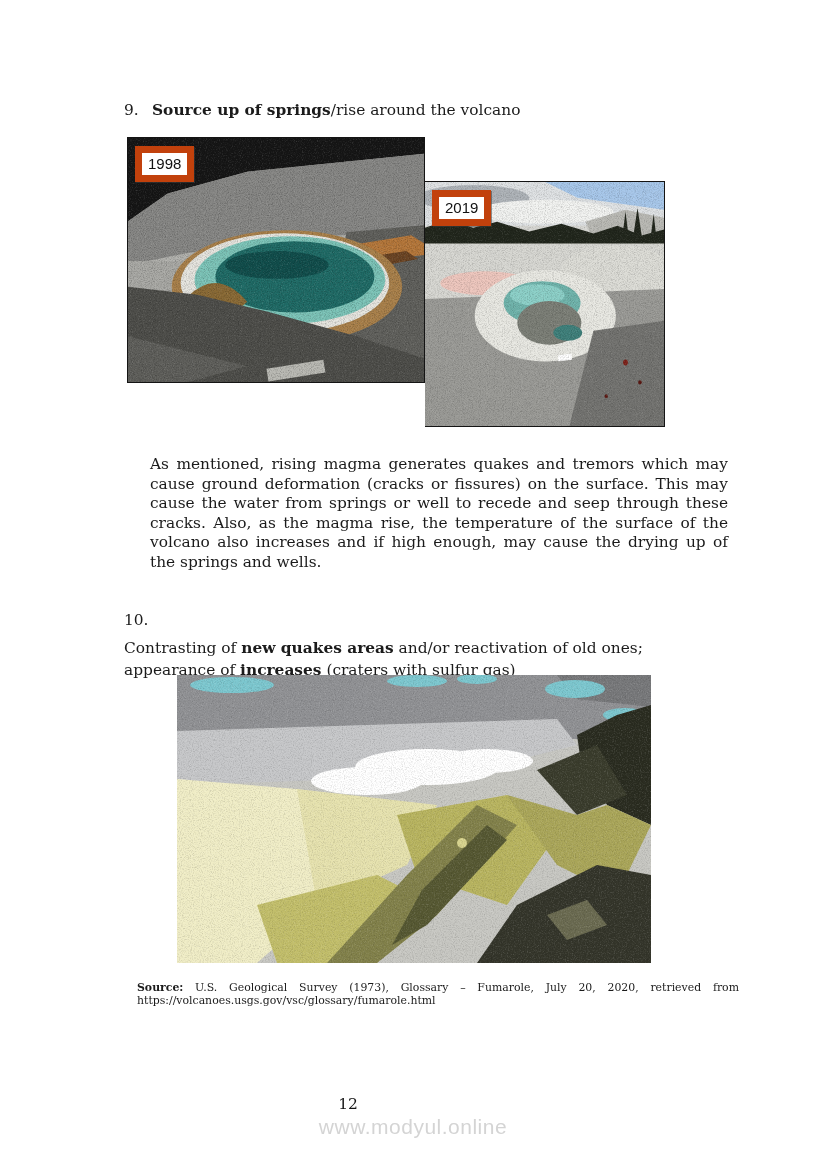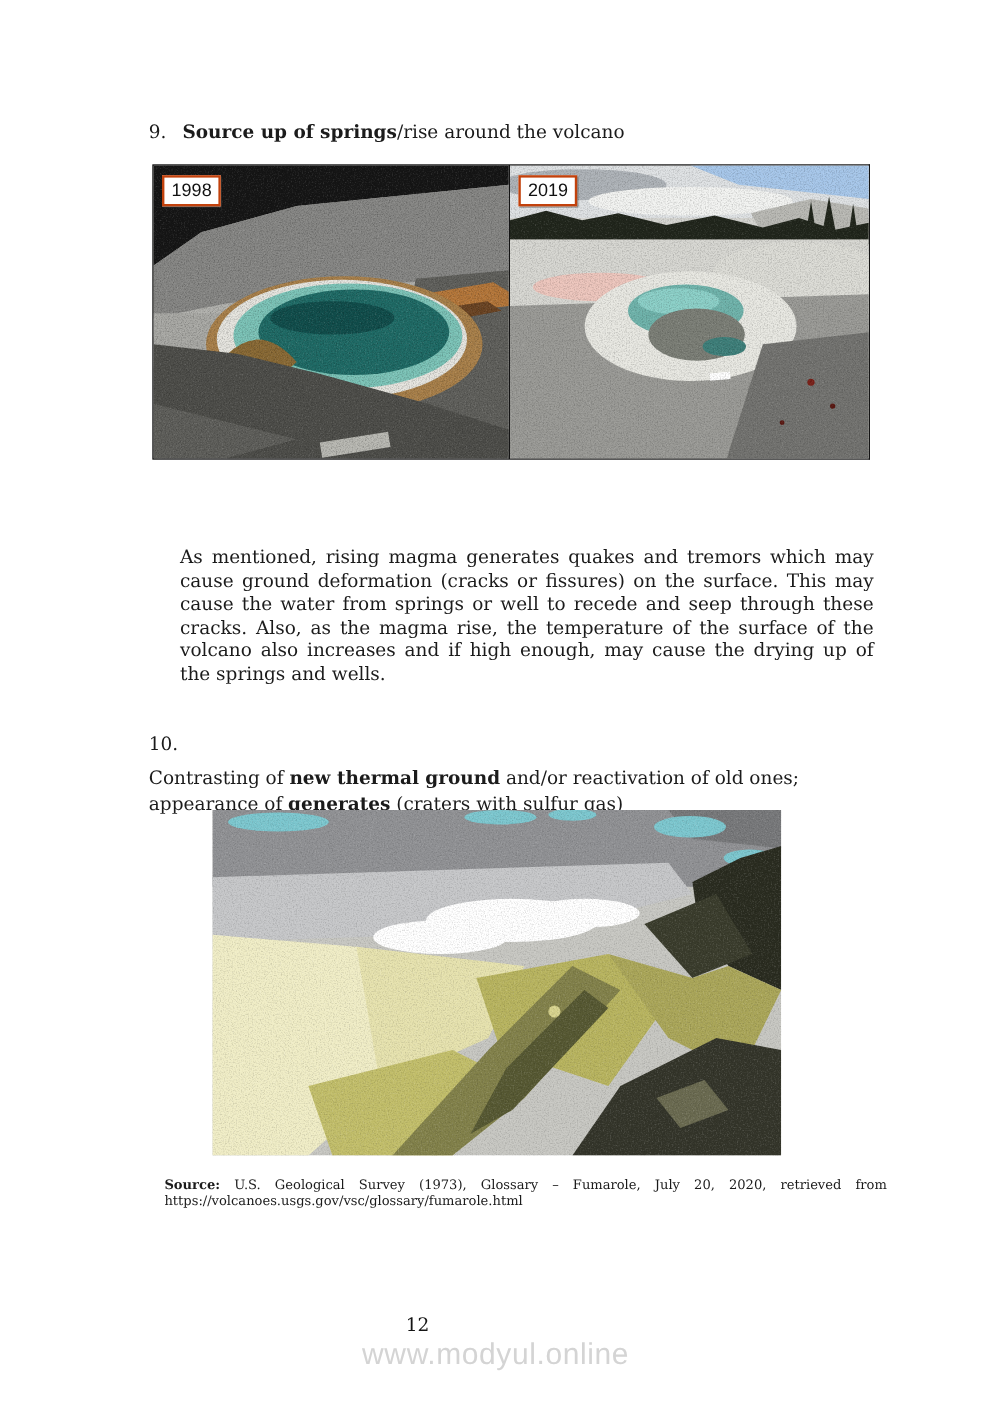--- a/index.html
+++ b/index.html
@@ -12,24 +12,24 @@
   
   .list-item { position:absolute; display:flex; font-size:15.4px; line-height:21.5px; }
   .item9 { left:124px; top:100px; width:620px; }
   .item10 { left:124px; top:610px; width:612px;flex-direction:column; }
   .item-num { flex:0 0 28px; }
   .item-body b { font-weight:700; }
   
   .fig-pair { position:absolute; left:127px; top:137px; width:598px; height:246px; display:flex; }
   .photo { position:relative; height:246px; border:1px solid #141414; background:#999; }
   .photo-left  { width:298px; }
-  .photo-right { width:300px; border-left:none; }
+  .photo-right { width:240px; border-left:none;margin-top:44px; }
   .photo svg { display:block; width:100%; height:100%; }
   .photo-label {
-    position:absolute; top:8px; left:7px; background:#ffffff; border:2px solid #c2410c;
+    position:absolute; top:8px; left:7px; background:#ffffff; border:7px solid #c2410c;
     color:#111; font-family:"Liberation Sans", sans-serif; font-size:15px; line-height:1;
     padding:3px 6px 4px; box-shadow:1px 1px 0 rgba(60,60,60,.55);
   }
   
   .source {
     position:absolute; left:124px; width:602px;
     font-size:10.9px; line-height:13.4px; text-align:justify;
     overflow-wrap:break-word; color:#1b1b1b;
   }
   .source b { font-weight:700; }
@@ -40,21 +40,21 @@
     position:absolute; left:150px; top:455px; width:578px;
     font-size:15.4px; line-height:19.6px; text-align:justify;
   }
   
   .fig-fumarole { position:absolute; left:177px; top:675px; width:474px; height:288px; }
   .fig-fumarole svg { display:block; width:100%; height:100%; }
   
   .page-number { position:absolute; left:0; top:1095px; width:672px; text-align:center; font-size:15.5px; color:#151515;padding-left:24px; }
   .watermark {
     position:absolute; left:0; top:1115px; width:826px; text-align:center;
-    font-family:"Liberation Sans", sans-serif; font-size:25px; letter-spacing:.5px; color:#d4d4d4;
+    font-family:"Liberation Sans", sans-serif; font-size:21px; letter-spacing:.5px; color:#d4d4d4;
   }
 </style>
 </head>
 <body>
 
 <div class="page">
 
   <div class="list-item item9">
     <span class="item-num">9.</span>
     <span class="item-body"><b>Source up of springs</b><span>/rise around the volcano</span></span>
@@ -139,21 +139,21 @@
       </svg>
       <span class="photo-label">2019</span>
     </div>
   </figure>
 
 
   <p class="body-par">As mentioned, rising magma generates quakes and tremors which may cause ground deformation (cracks or fissures) on the surface. This may cause the water from springs or well to recede and seep through these cracks. Also, as the magma rise, the temperature of the surface of the volcano also increases and if high enough, may cause the drying up of the springs and wells.</p>
 
   <div class="list-item item10">
     <span class="item-num">10.</span>
-    <span class="item-body"><span>Contrasting of </span><b>new thermal ground</b><span> and/or reactivation of old ones; appearance of </span><b>generates</b><span> (craters with sulfur gas)</span></span>
+    <span class="item-body"><span>Contrasting of </span><b>new quakes areas</b><span> and/or reactivation of old ones; appearance of </span><b>increases</b><span> (craters with sulfur gas)</span></span>
   </div>
 
   <figure class="fig-fumarole">
     <svg viewBox="0 0 474 288" preserveAspectRatio="none">
       <defs>
         <filter id="n3d" x="0" y="0" width="100%" height="100%">
           <feTurbulence type="fractalNoise" baseFrequency="0.9" numOctaves="2" seed="17" stitchTiles="stitch"></feTurbulence>
           <feColorMatrix type="matrix" values="0 0 0 0 0  0 0 0 0 0  0 0 0 0 0  1.4 1.4 1.4 0 -1.95"></feColorMatrix>
         </filter>
         <filter id="n3w" x="0" y="0" width="100%" height="100%">

